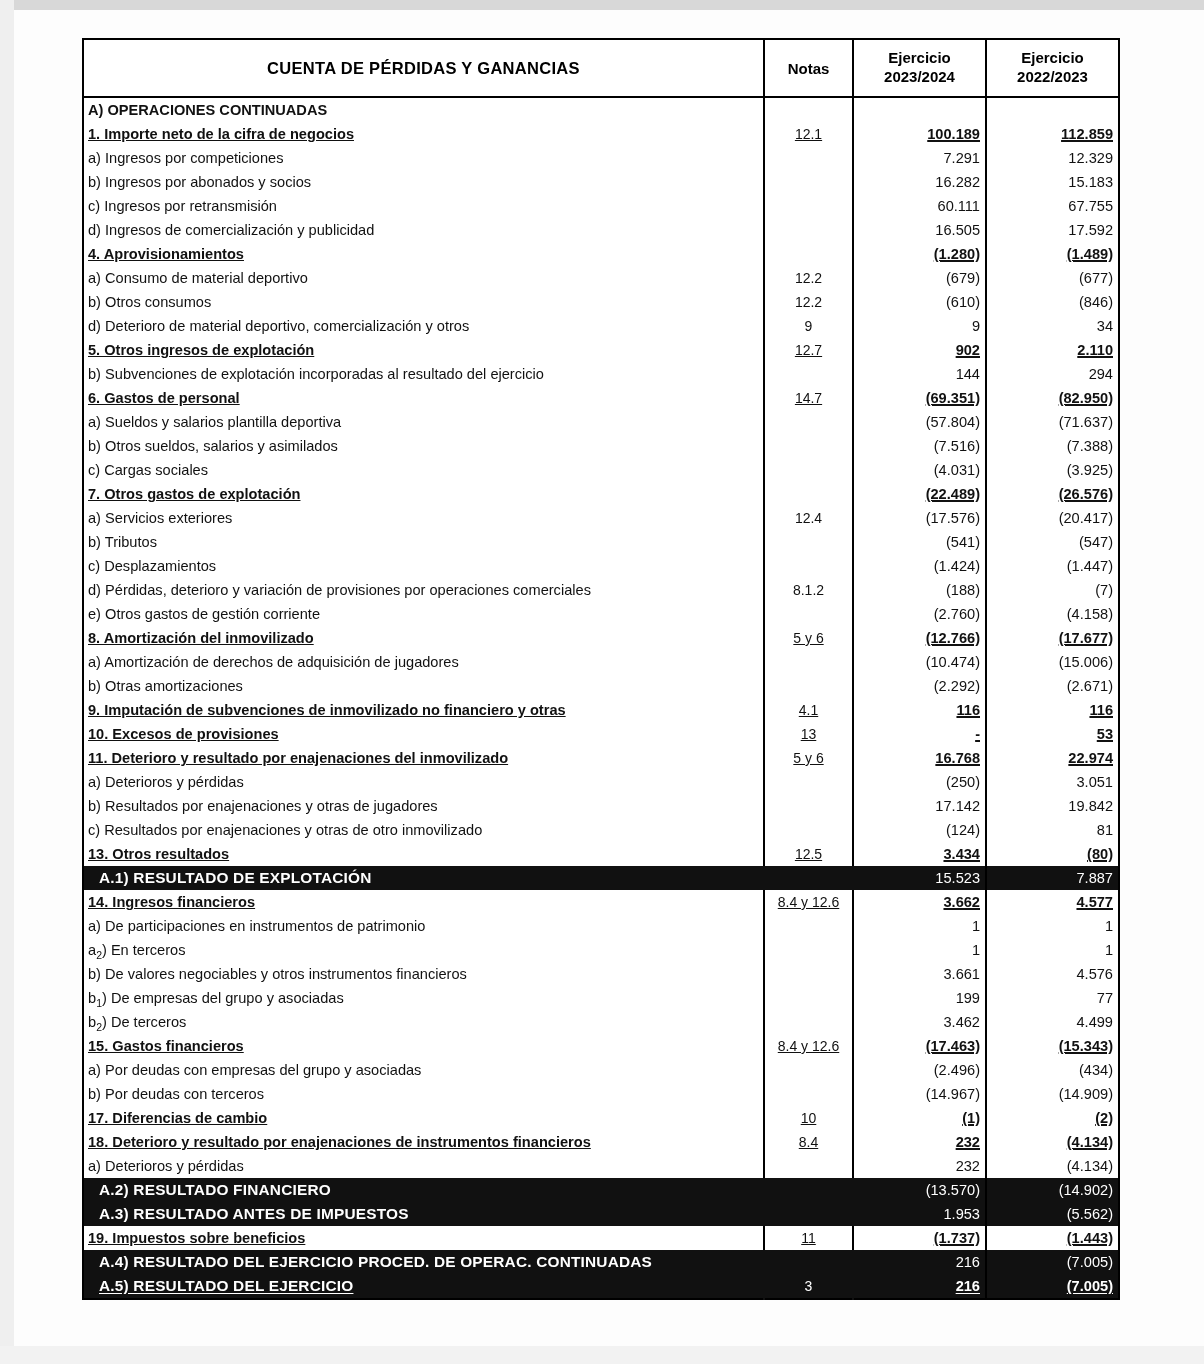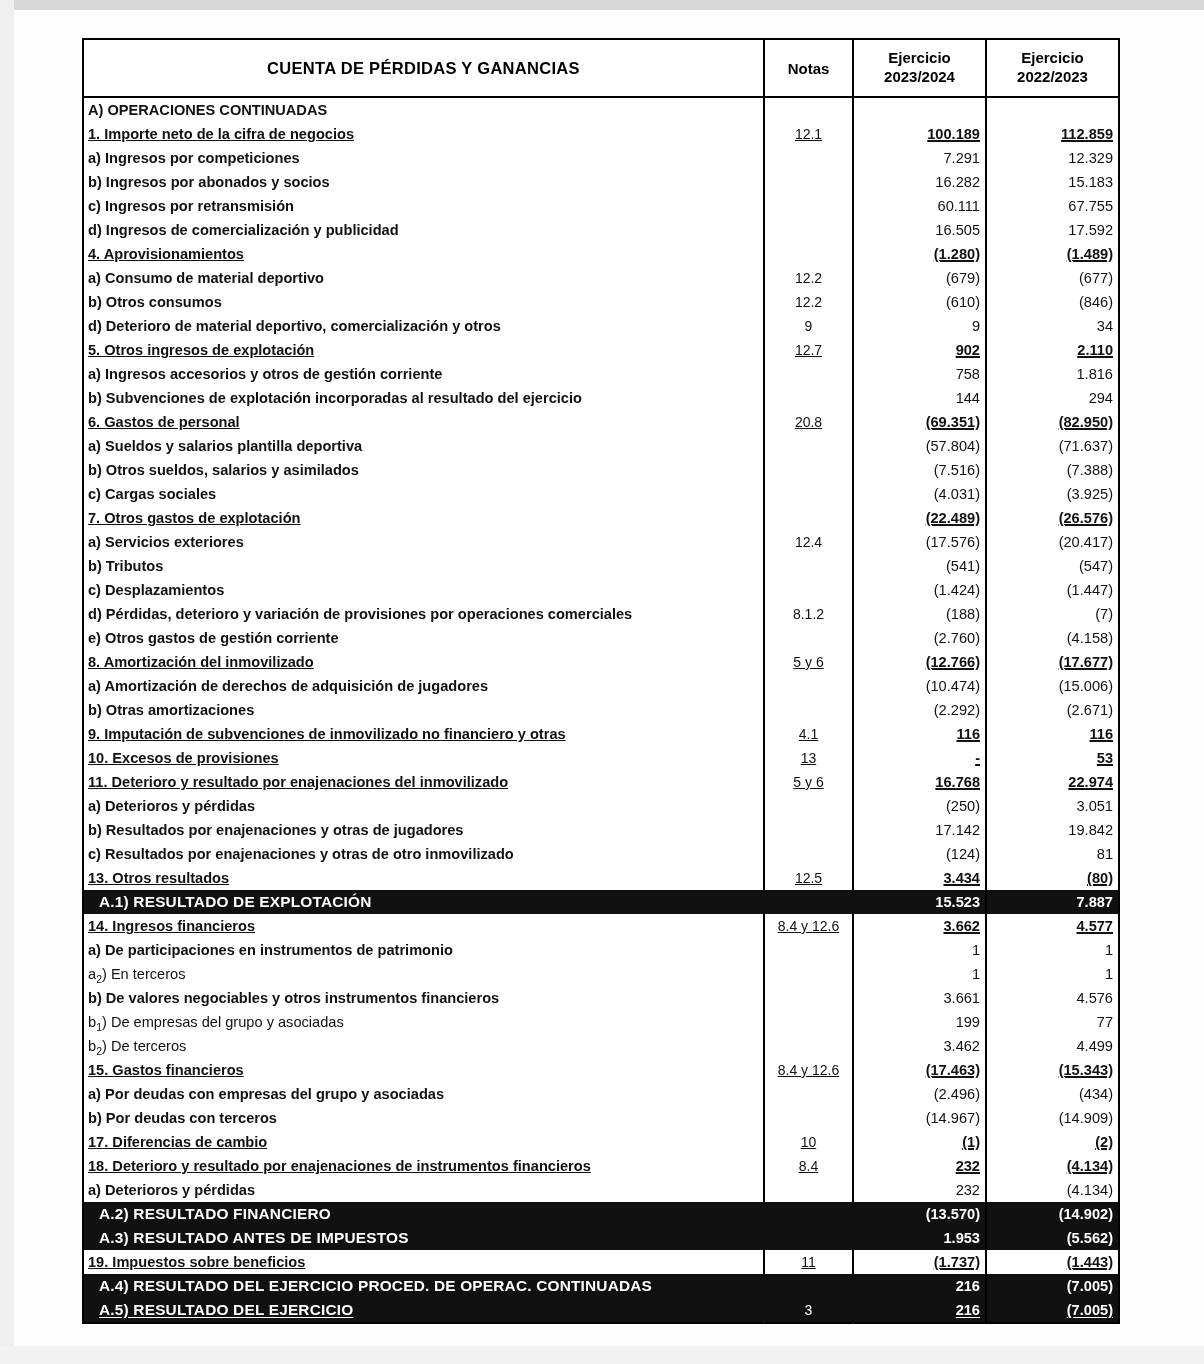--- a/index.html
+++ b/index.html
@@ -119,25 +119,25 @@
     font-size: 14.6px;
     text-align: right;
     padding-right: 5px;
     white-space: nowrap;
   }
   td.val.sep { border-right: 2.2px solid #000; }
 
   
   .lvl0 { padding-left: 3px; font-weight: bold; }
   .lvl1 { padding-left: 26px; font-weight: bold; }
-  .lvl2 { padding-left: 54px; font-weight: bold; }
+  .lvl2 { padding-left: 54px; font-weight: normal; }
   .lvl3 { padding-left: 78px; font-weight: normal; }
 
   
-  .b    { font-weight: bold; }
+  .b    { font-weight: normal; }
   .bu   { font-weight: bold; text-decoration: underline; text-underline-offset: 1.5px; }
 
   
   tr.band td {
     background: #111111;
     color: #ffffff;
     border-right-color: #111111;
   }
   tr.band td.concept {
     font-weight: bold;
@@ -252,34 +252,28 @@
             <td class="val sep"><span>9</span></td>
             <td class="val"><span>34</span></td>
           </tr>
           <tr class="plain-between">
             <td class="concept lvl1"><span class="lbl">5. Otros ingresos de explotación</span></td>
             <td class="notas">12.7</td>
             <td class="val sep"><span class="bu">902</span></td>
             <td class="val"><span class="bu">2.110</span></td>
           </tr>
           <tr>
-            <td class="concept lvl2"><span class="lbl">a) Ingresos accesorios y otros de gestión corriente</span></td>
-            <td class="notas"></td>
-            <td class="val sep"><span>758</span></td>
-            <td class="val"><span>1.816</span></td>
-          </tr>
-          <tr>
             <td class="concept lvl2"><span class="lbl">b) Subvenciones de explotación incorporadas al resultado del ejercicio</span></td>
             <td class="notas"></td>
             <td class="val sep"><span>144</span></td>
             <td class="val"><span>294</span></td>
           </tr>
           <tr class="plain-between">
             <td class="concept lvl1"><span class="lbl">6. Gastos de personal</span></td>
-            <td class="notas">20.8</td>
+            <td class="notas">14.7</td>
             <td class="val sep"><span class="bu">(69.351)</span></td>
             <td class="val"><span class="bu">(82.950)</span></td>
           </tr>
           <tr>
             <td class="concept lvl2"><span class="lbl">a) Sueldos y salarios plantilla deportiva</span></td>
             <td class="notas"></td>
             <td class="val sep"><span>(57.804)</span></td>
             <td class="val"><span>(71.637)</span></td>
           </tr>
           <tr>

